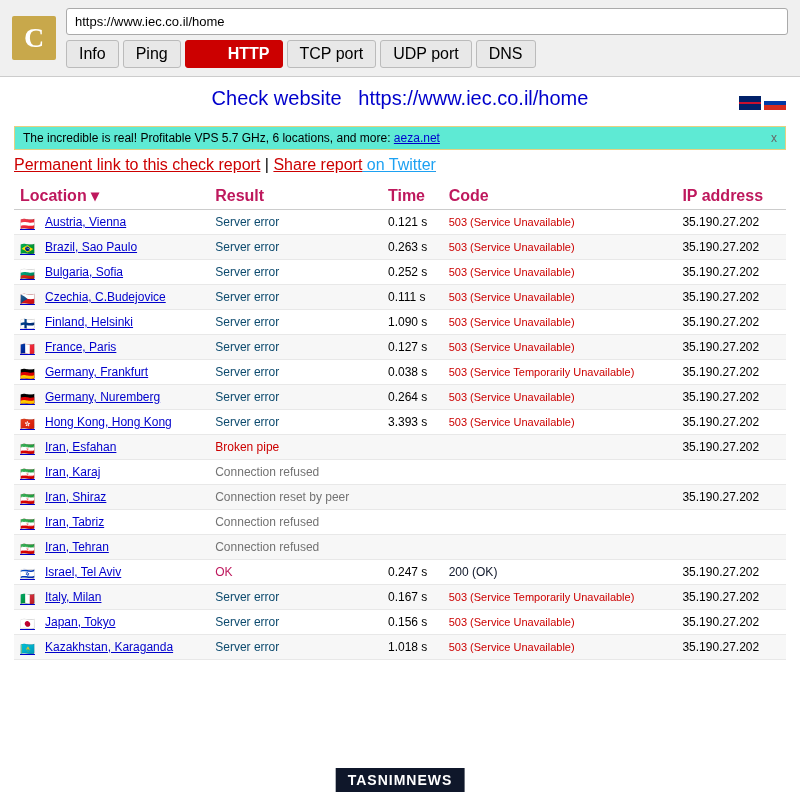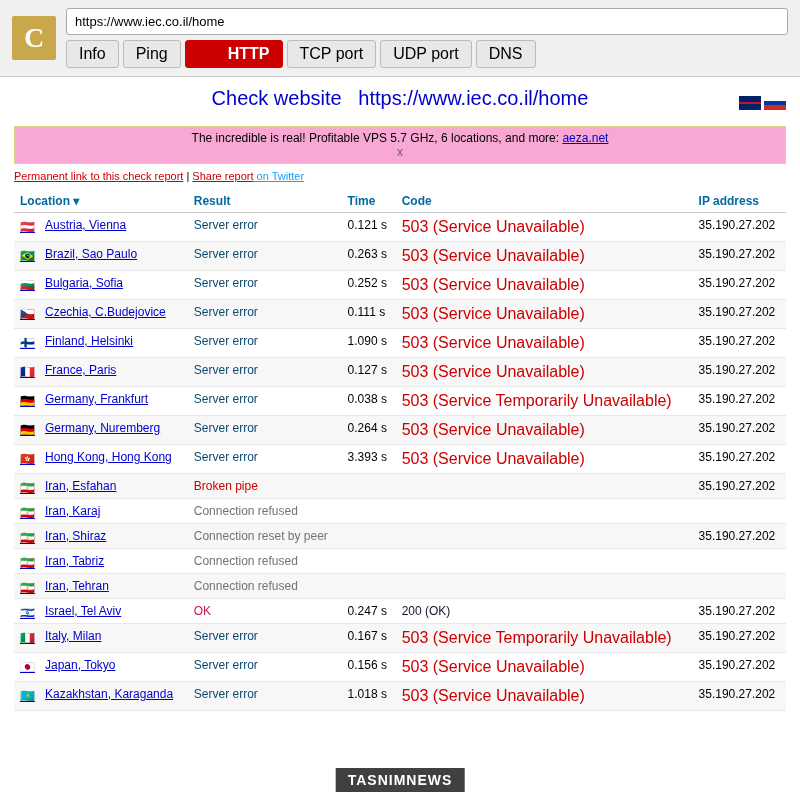--- a/index.html
+++ b/index.html
@@ -80,54 +80,53 @@
       text-align: center;
       margin-bottom: 8px;
       color: #222;
     }
     .page-title span {
       color: #00c;
     }
 
     
     .ad-banner {
-      background: #f9a8d4;
+      background: #5eead4;
       border: 1px solid #e6d080;
       padding: 4px 8px;
       font-size: 12px;
       display: flex;
       justify-content: space-between;
-      align-items: center;
+      align-items: flex-start;
       margin-bottom: 6px;
-      flex-direction: column;
     }
     .ad-banner a { color: #00c; text-decoration: underline; }
     .ad-close { cursor: pointer; color: #666; font-size: 12px; }
 
     
     .perm-link {
-      font-size: 11px;
+      font-size: 16px;
       margin-bottom: 8px;
     }
     .perm-link a { color: #c00; text-decoration: underline; }
     .perm-link .twitter { color: #1da1f2; text-decoration: underline; }
 
     
     table {
       width: 100%;
       border-collapse: collapse;
       font-size: 12px;
     }
     thead th {
       text-align: left;
       font-weight: bold;
-      font-size: 12px;
+      font-size: 16px;
       padding: 4px 6px;
       border-bottom: 1px solid #ccc;
-      color: #0369a1;
+      color: #be185d;
     }
     tbody tr {
       border-bottom: 1px solid #e8e8e8;
     }
     tbody tr:nth-child(even) {
       background: #f7f7f7;
     }
     tbody td {
       padding: 5px 6px;
       vertical-align: top;
@@ -137,41 +136,41 @@
       text-decoration: underline;
       cursor: pointer;
       display: flex;
       align-items: flex-start;
       gap: 4px;
     }
     .result-error { color: #0c4a6e; }
     .result-broken { color: #c00; }
     .result-ok { color: #be185d; }
     .result-conn { color: #737373; }
-    .code-cell { color: #c00; font-size: 16px; }
+    .code-cell { color: #c00; font-size: 11px; }
     .code-ok { color: #0f172a; }
 
     
     .flag {
       display: inline-block;
       width: 18px;
       height: 12px;
       vertical-align: middle;
       margin-right: 3px;
       flex-shrink: 0;
       margin-top: 2px;
     }
 
     
     .watermark {
       position: fixed;
       bottom: 8px;
       left: 50%;
       transform: translateX(-50%);
-      background: #404040;
+      background: #0f172a;
       color: #fff;
       font-weight: bold;
       font-size: 14px;
       padding: 4px 12px;
       letter-spacing: 1px;
     }
 
     
     .title-row {
       display: flex;

